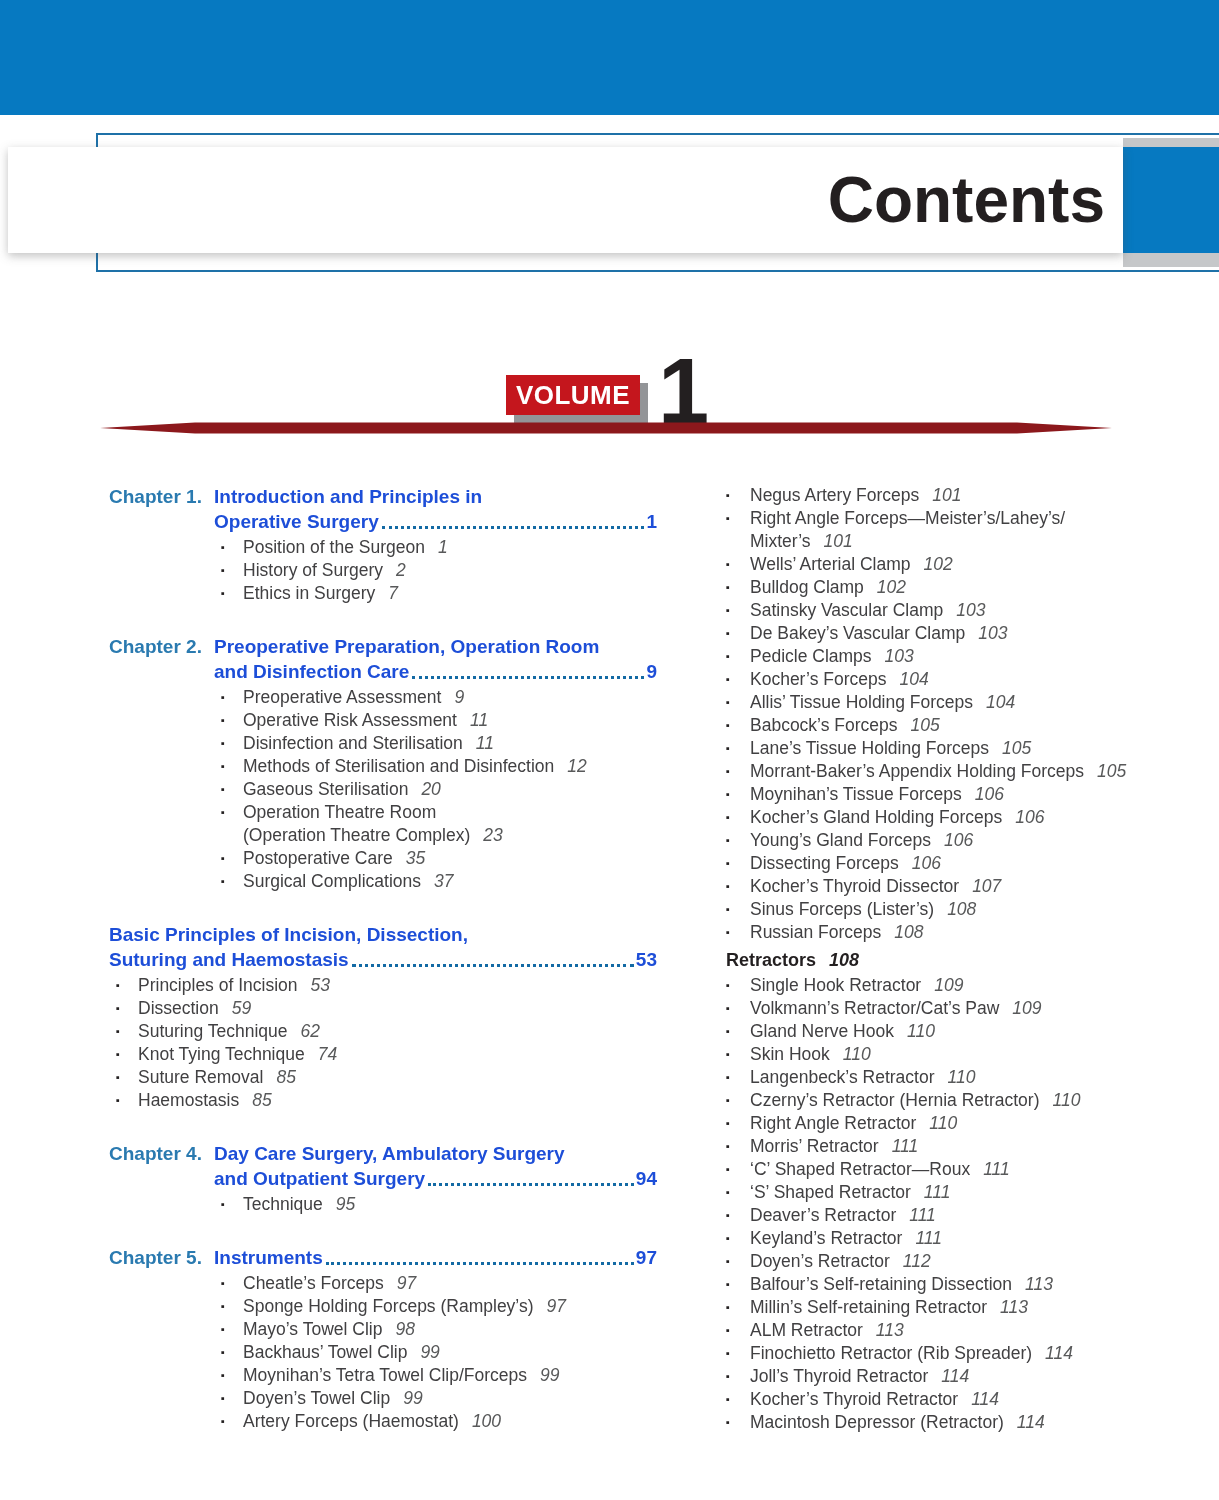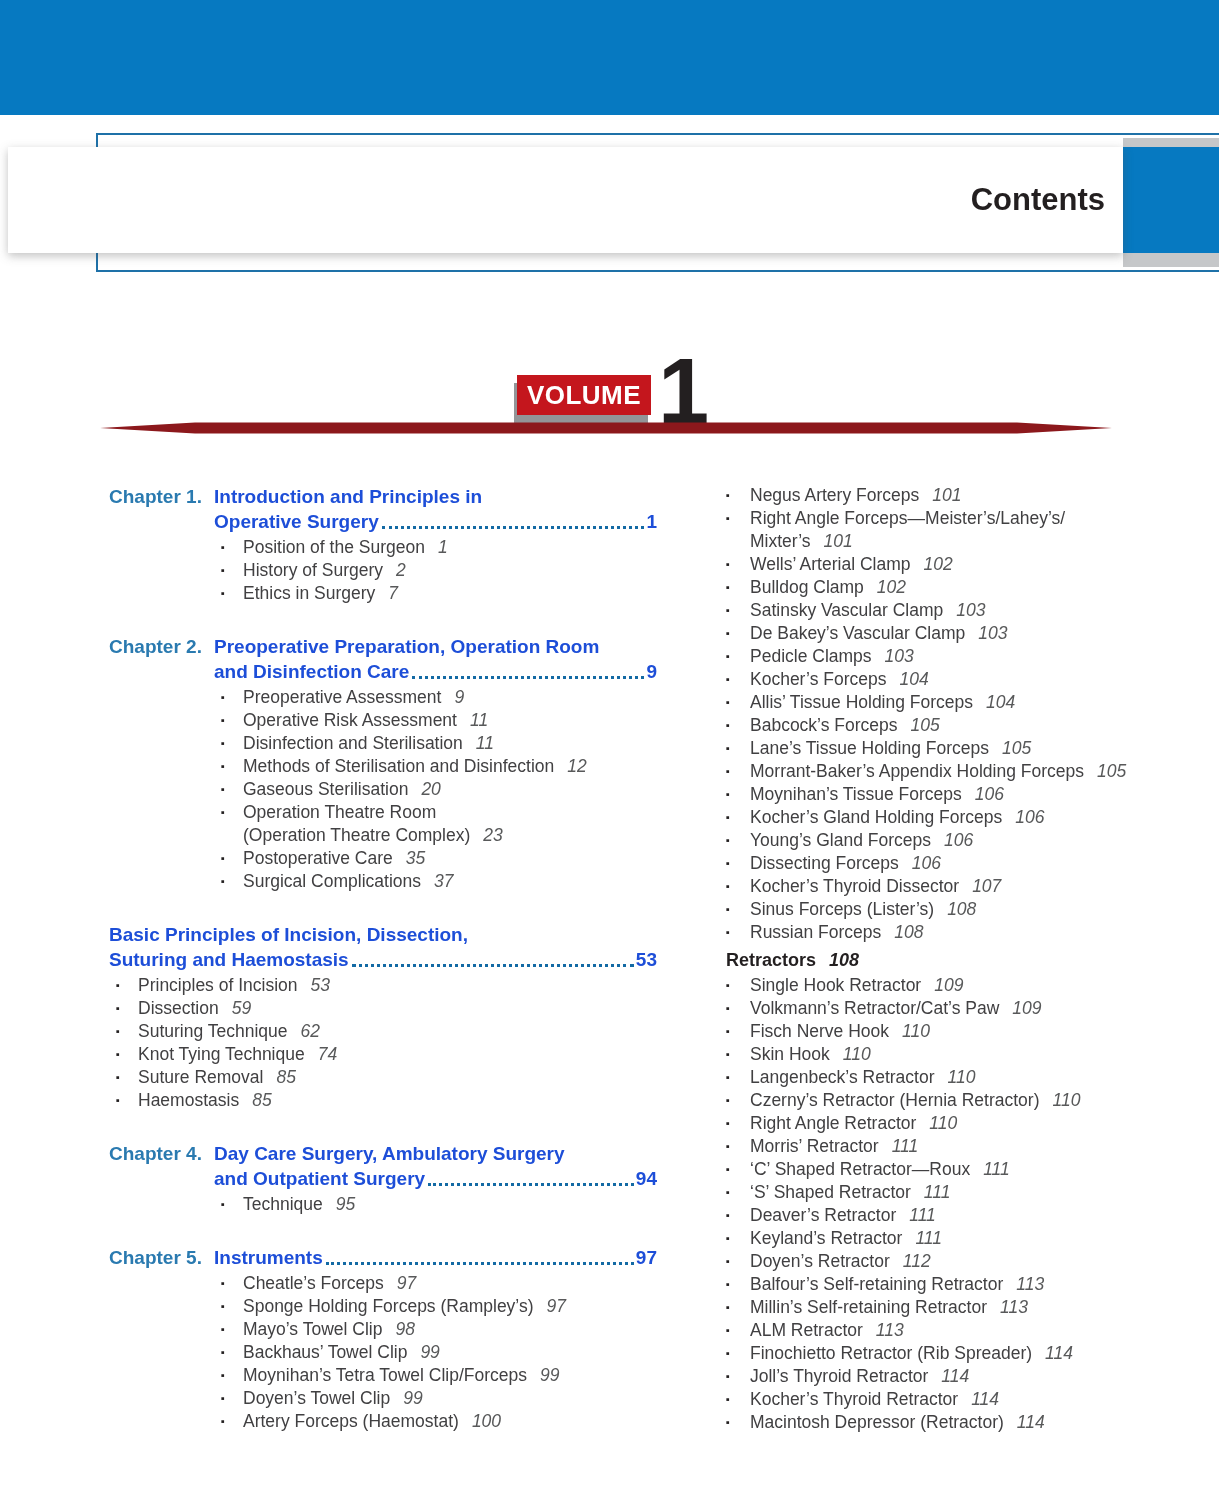--- a/index.html
+++ b/index.html
@@ -10,25 +10,25 @@
     overflow:hidden; color:#414042;
   }
   
   .top-band { position:absolute; left:0; top:0; width:1219px; height:115px; background:#0679c1; }
   .header-box { position:absolute; left:96px; top:133px; width:1123px; height:135px;
     border:2px solid #1e71a8; border-right:none; background:transparent; }
   .header-gray { position:absolute; left:1123px; top:138px; width:96px; height:129px; background:#c5c7c9; }
   .header-bluesq { position:absolute; left:1123px; top:147px; width:96px; height:106px; background:#0679c1; }
   .banner { position:absolute; left:8px; top:147px; width:1115px; height:106px; background:#ffffff;
     box-shadow:0 3px 9px rgba(80,80,80,0.35); display:flex; align-items:center; justify-content:flex-end; }
-  .banner-title { font-size:31px; font-weight:700; color:#231f20; padding-right:18px; letter-spacing:0; }
+  .banner-title { font-size:64px; font-weight:700; color:#231f20; padding-right:18px; letter-spacing:0; }
   
   .vol-shadow { position:absolute; left:514px; top:383px; width:134px; height:40px; background:#939598; }
   .vol-badge { position:absolute; left:506px; top:375px; width:134px; height:40px; background:#c4161d;
-    display:flex; align-items:center; justify-content:center;margin-left:11px; }
+    display:flex; align-items:center; justify-content:center; }
   .vol-badge span { color:#ffffff; font-weight:700; font-size:26px; letter-spacing:0.5px; }
   .vol-num { position:absolute; left:658px; top:345px; font-size:92px; font-weight:700; color:#231f20; line-height:1; }
   .swoosh { position:absolute; left:100px; top:421px; }
   
   .col { position:absolute; top:484px; }
   .col-left { left:109px; width:548px; }
   .col-right { left:726px; width:500px; }
   .chapter { display:flex; margin-bottom:29px; }
   .ch-label { flex:none; width:105px; color:#2a7ab0; font-weight:700; font-size:19px; line-height:25px; }
   .ch-body { flex:1; min-width:0; }
@@ -464,21 +464,21 @@
   <div class="item">
     <span class="bullet">▪</span>
     <span class="item-main">
           <div><span class="item-text">Volkmann’s Retractor/Cat’s Paw</span><span class="item-page">109</span></div>
         </span>
   </div>
 
   <div class="item">
     <span class="bullet">▪</span>
     <span class="item-main">
-          <div><span class="item-text">Fisch Nerve Hook</span><span class="item-page">110</span></div>
+          <div><span class="item-text">Gland Nerve Hook</span><span class="item-page">110</span></div>
         </span>
   </div>
 
   <div class="item">
     <span class="bullet">▪</span>
     <span class="item-main">
           <div><span class="item-text">Skin Hook</span><span class="item-page">110</span></div>
         </span>
   </div>
 
@@ -541,21 +541,21 @@
   <div class="item">
     <span class="bullet">▪</span>
     <span class="item-main">
           <div><span class="item-text">Doyen’s Retractor</span><span class="item-page">112</span></div>
         </span>
   </div>
 
   <div class="item">
     <span class="bullet">▪</span>
     <span class="item-main">
-          <div><span class="item-text">Balfour’s Self-retaining Retractor</span><span class="item-page">113</span></div>
+          <div><span class="item-text">Balfour’s Self-retaining Dissection</span><span class="item-page">113</span></div>
         </span>
   </div>
 
   <div class="item">
     <span class="bullet">▪</span>
     <span class="item-main">
           <div><span class="item-text">Millin’s Self-retaining Retractor</span><span class="item-page">113</span></div>
         </span>
   </div>
 

